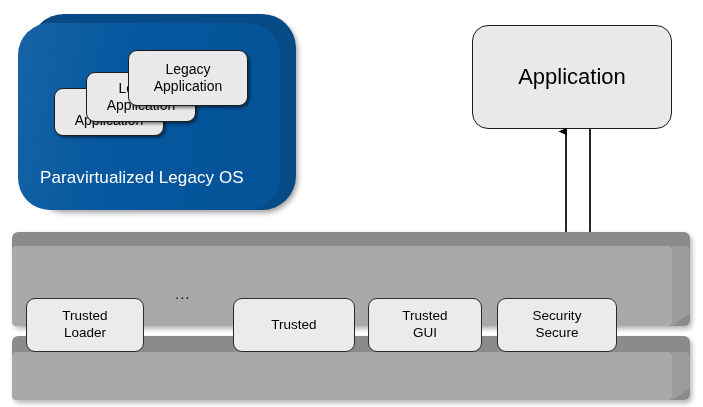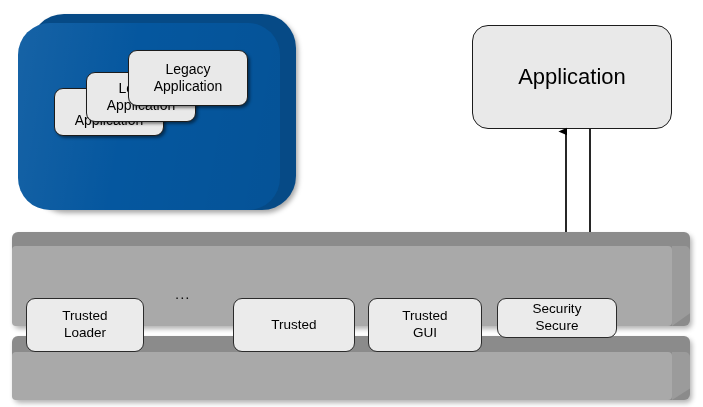--- a/index.html
+++ b/index.html
@@ -168,21 +168,21 @@
     text-align: center;
     color: #000000;
     font-size: 13.5px;
     line-height: 1.25;
     z-index: 6;
     margin-top: 36px;
   }
   .svc-loader { left: 26px;  top: 262px; width: 118px; height: 54px; }
   .svc-names  { left: 233px; top: 262px; width: 122px; height: 54px; }
   .svc-gui    { left: 368px; top: 262px; width: 114px; height: 54px; }
-  .svc-policy { left: 497px; top: 262px; width: 120px; height: 40px; }
+  .svc-policy { left: 497px; top: 262px; width: 120px; height: 54px; }
 
   .svc-ellipsis {
     position: absolute;
     left: 175px;
     top: 286px;
     color: #111111;
     font-size: 15px;
     letter-spacing: 1px;
     z-index: 6;
     line-height: 1;
@@ -212,20 +212,21 @@
       </div>
     </div>
 
     <div class="app-card app-card-front">
       <div class="app-text">
         <div>Legacy</div>
         <div>Application</div>
       </div>
     </div>
 
+    <div class="vm-label">Paravirtualized Legacy OS</div>
   </div>
 
   <div class="secure-app">
     <div>
       <div>Application</div>
     </div>
   </div>
 
   <svg class="arrows" viewBox="0 0 703 407" width="703" height="407">
     <defs>

